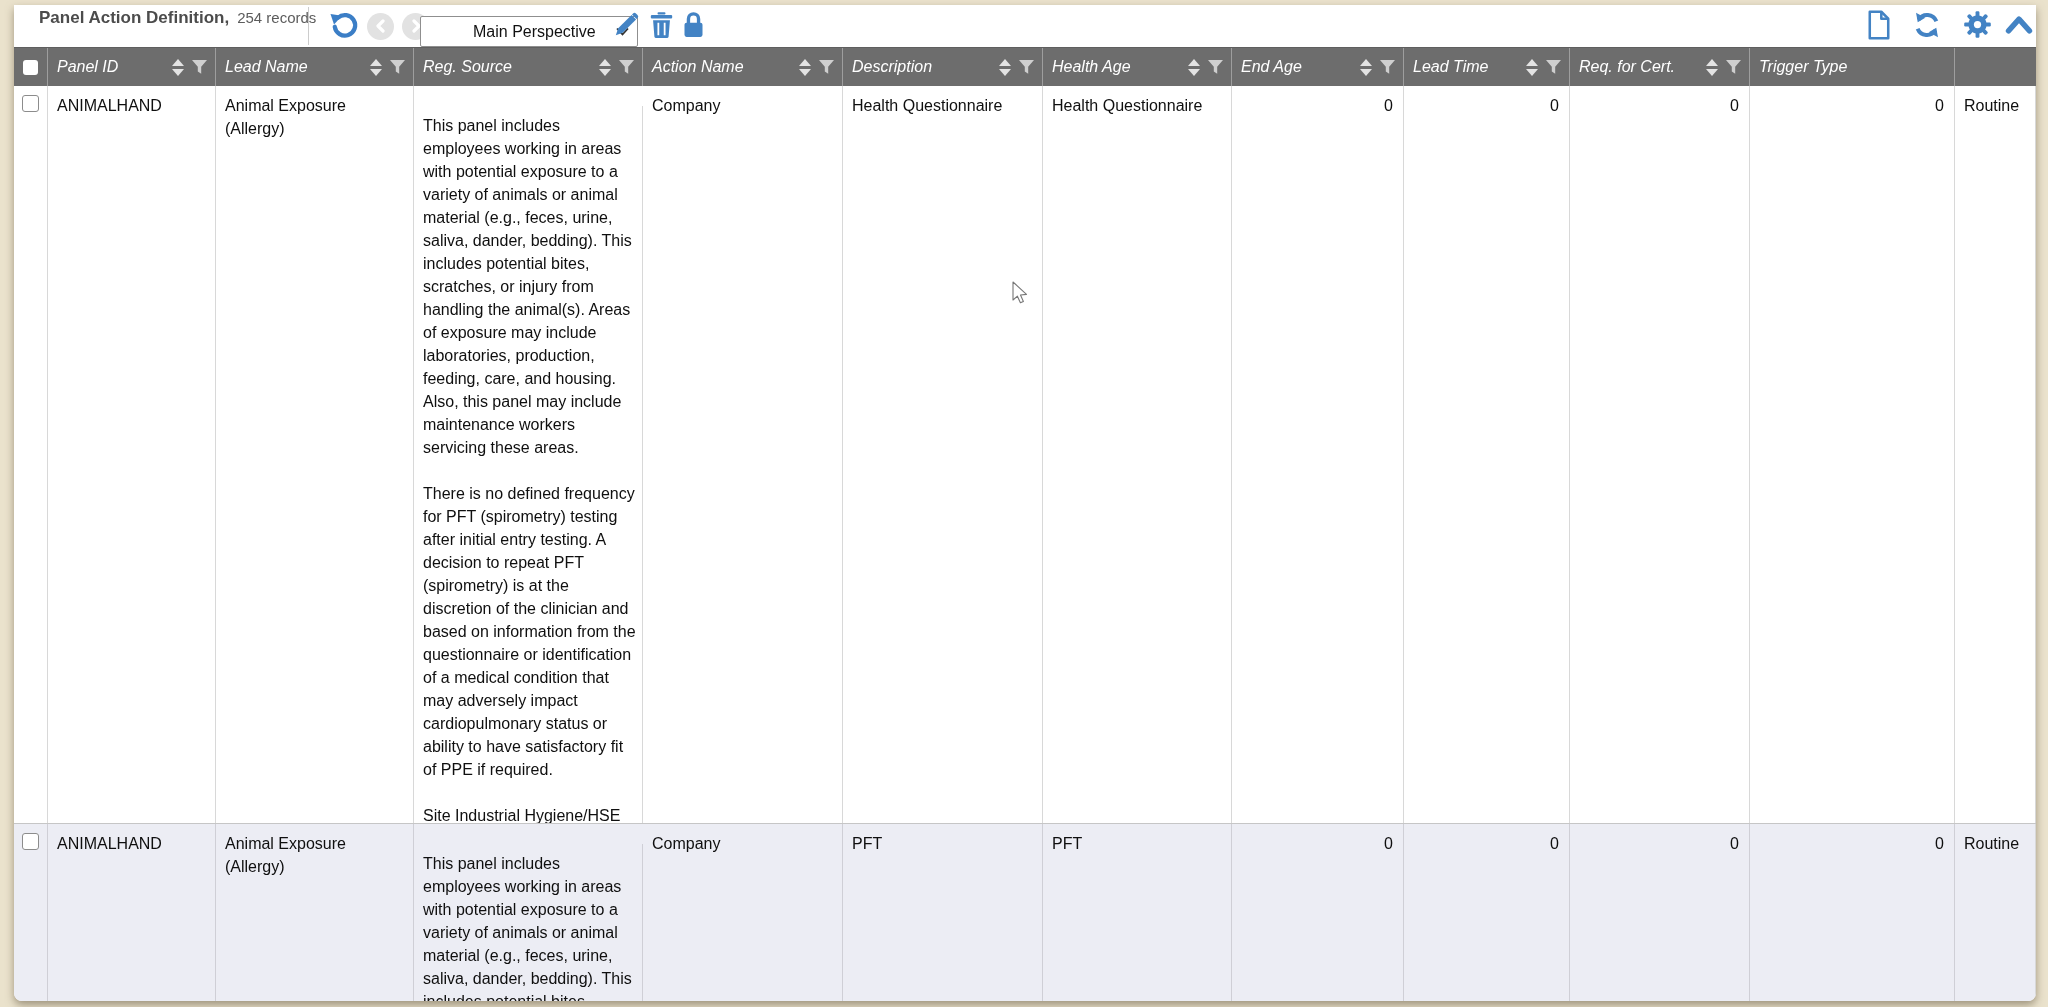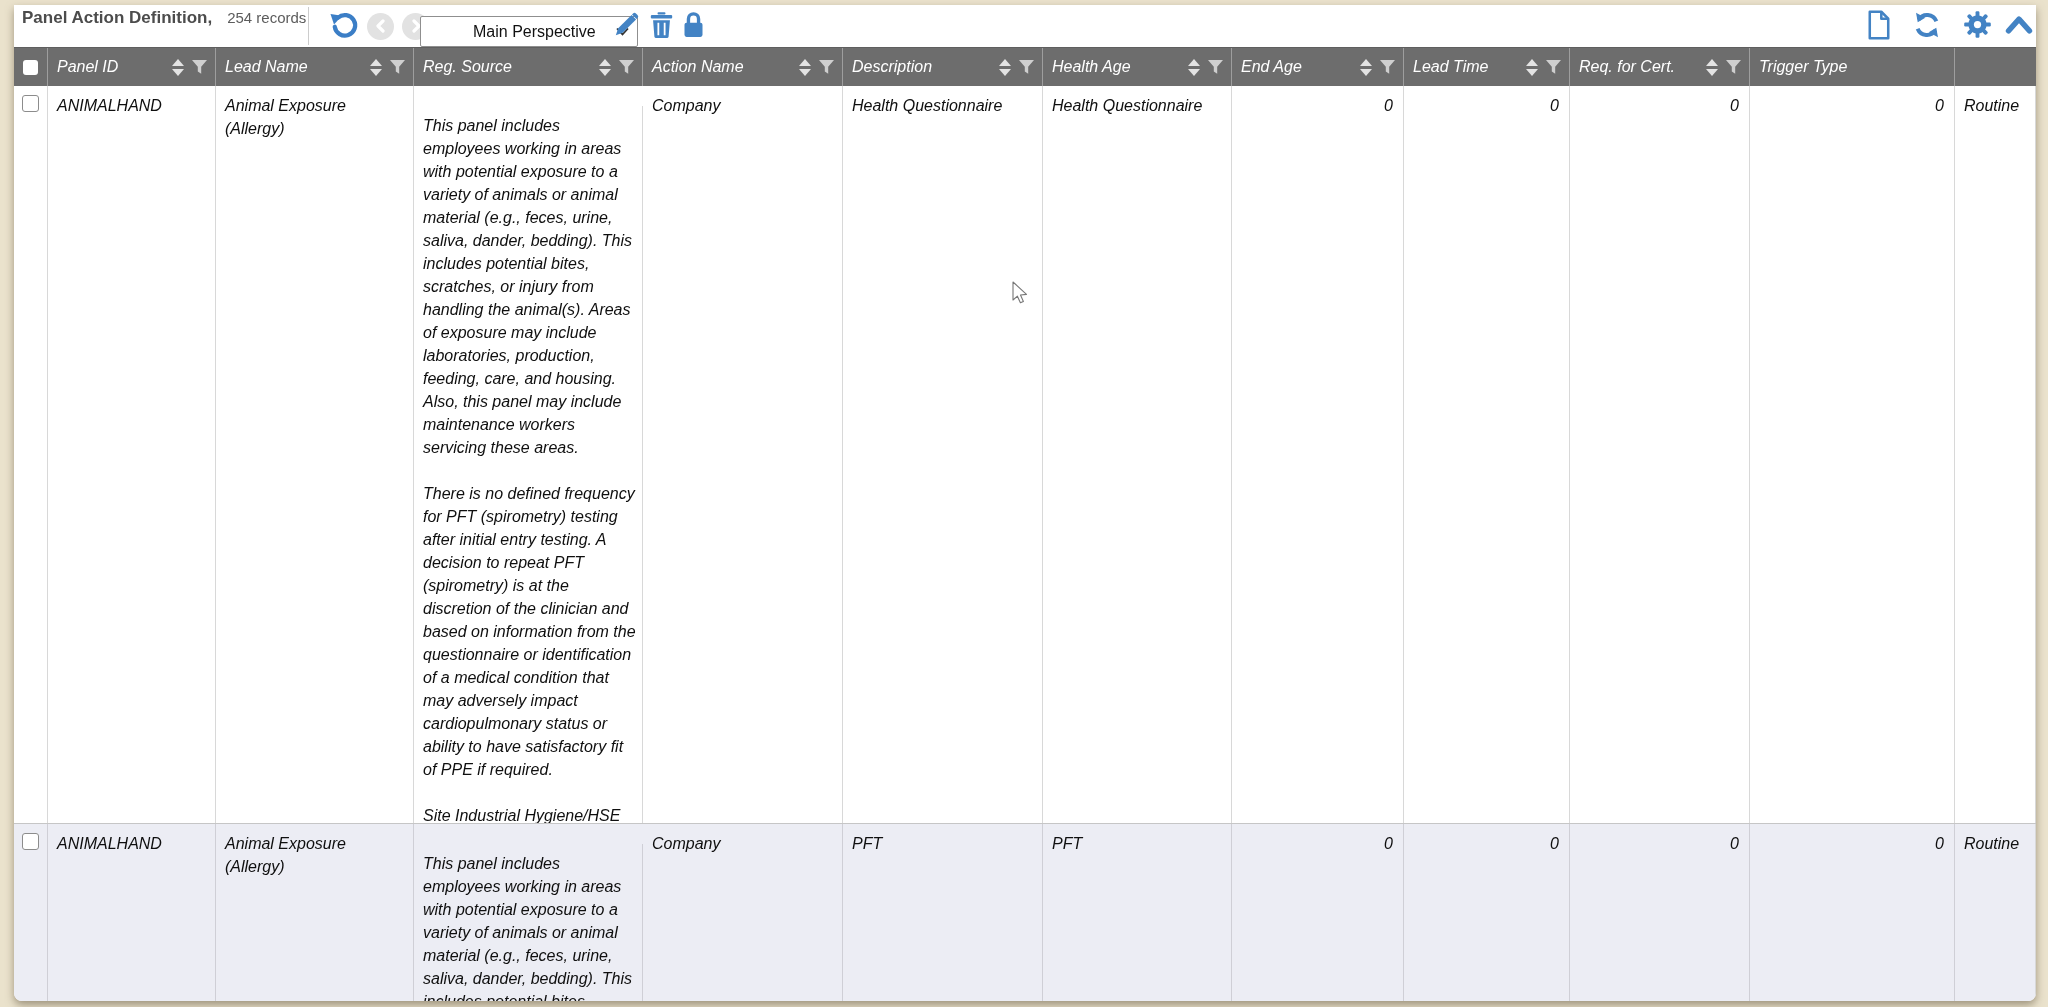--- a/index.html
+++ b/index.html
@@ -11,23 +11,23 @@
   }
   .window{
     position:absolute;left:14px;top:5px;width:2022px;height:996px;
     background:#ffffff;border-radius:0 0 8px 8px;
     box-shadow:0 4px 9px rgba(95,82,58,.55);
     overflow:hidden;display:flex;flex-direction:column;
   }
 
   
   .toolbar{height:42px;flex:0 0 42px;position:relative;background:#fff;}
-  .titlewrap{position:absolute;left:8px;top:0;height:25px;display:flex;align-items:center;white-space:nowrap;}
+  .titlewrap{position:absolute;left:25px;top:0;height:25px;display:flex;align-items:center;white-space:nowrap;}
   .title{font-size:17px;font-weight:bold;color:#4c4c4c;}
-  .records{font-size:15px;color:#5c5c5c;margin-left:15px;}
+  .records{font-size:15px;color:#5c5c5c;margin-left:8px;}
   .tb-sep{position:absolute;left:294px;top:2px;height:38px;width:1px;background:#cccccc;}
   .tb-btn{position:absolute;top:0;height:42px;display:flex;align-items:center;justify-content:center;cursor:pointer;background:none;border:none;padding:0;}
   .undo{left:314px;width:32px;}
   .nav-circle{width:27px;height:27px;border-radius:50%;background:#e2e2e2;display:flex;align-items:center;justify-content:center;}
   .prev{left:351px;width:31px;}
   .next{left:386px;width:31px;}
   .perspective{
     position:absolute;left:406px;top:11px;width:174px;height:29px;
     border:1px solid #8f8f8f;border-radius:2px;background:#fff;
     display:flex;align-items:center;font-size:16px;color:#111;cursor:pointer;padding-left:42px;
@@ -64,21 +64,20 @@
   .sorter .dn{width:0;height:0;border-left:6px solid transparent;border-right:6px solid transparent;border-top:7px solid #e3e3e3;}
 
   .tbody{flex:1 1 auto;overflow:hidden;display:flex;flex-direction:column;}
   .row{flex:0 0 auto;background:#fff;}
   .row.alt{background:#ecedf4;border-top:1px solid #c6c6c6;}
   .row-0{height:737px;}
   .cell{
     min-width:0;overflow:hidden;border-right:1px solid #d8d8d8;
     font-size:16px;line-height:23px;color:#0f0f0f;
     padding:8px 6px 0 9px;
-    font-style:italic;
   }
   .cell.num{text-align:right;padding-right:10px;}
   .cell.desc{white-space:pre-line;margin-top:20px;}
   .cell-cb{border-right:1px solid #d8d8d8;display:flex;justify-content:center;align-items:flex-start;padding-top:9px;}
   .row-checkbox{width:17px;height:17px;border:1px solid #8c8c8c;border-radius:3px;background:#fff;cursor:pointer;box-sizing:border-box;}
 
   .cursor{position:absolute;left:1012px;top:281px;pointer-events:none;z-index:50;}
 </style>
 </head>
 <body>

